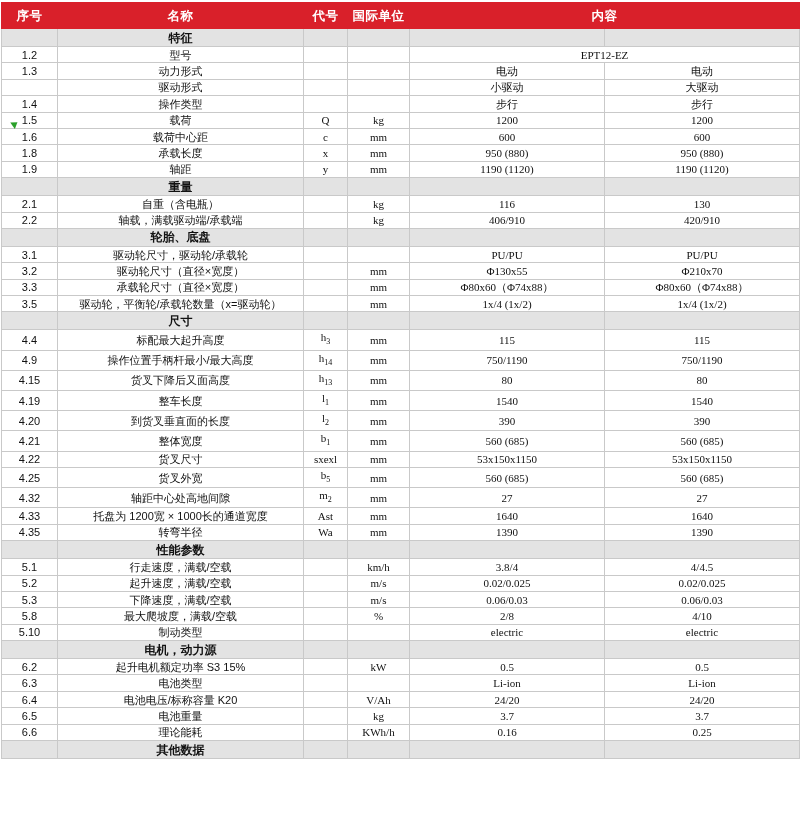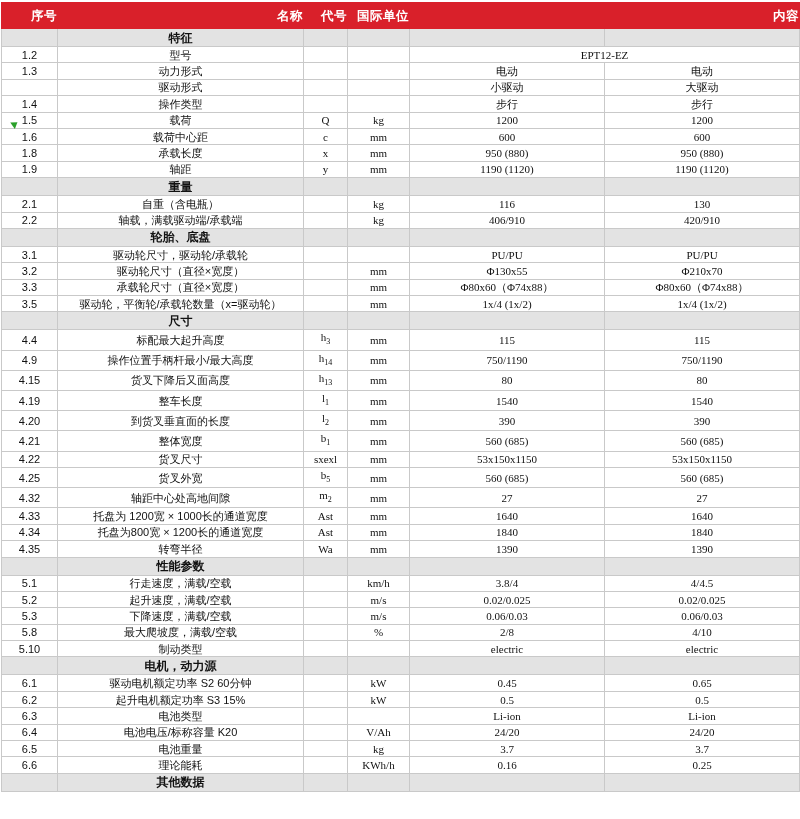--- a/index.html
+++ b/index.html
@@ -35,21 +35,20 @@
   }
   
   tr.head th {
     background: #d9202a;
     color: #ffffff;
     font-weight: bold;
     font-size: 12.5px;
     height: 26px;
     border: 1px solid #d9202a;
     letter-spacing: 0.5px;
-    text-align: right;
   }
   
   tr.section td {
     background: #e3e3e3;
     font-weight: bold;
     font-size: 12px;
     height: 18px;
     margin-top: 44px;
   }
   tr.section td.secno { background: #e3e3e3; }
@@ -313,28 +312,20 @@
         </tr>
         <tr>
           <td class="no">4.33</td>
           <td class="name">托盘为 1200宽 × 1000长的通道宽度</td>
           <td class="code">Ast</td>
           <td class="unit">mm</td>
           <td class="val">1640</td>
           <td class="val">1640</td>
         </tr>
         <tr>
-          <td class="no">4.34</td>
-          <td class="name">托盘为800宽 × 1200长的通道宽度</td>
-          <td class="code">Ast</td>
-          <td class="unit">mm</td>
-          <td class="val">1840</td>
-          <td class="val">1840</td>
-        </tr>
-        <tr>
           <td class="no">4.35</td>
           <td class="name">转弯半径</td>
           <td class="code">Wa</td>
           <td class="unit">mm</td>
           <td class="val">1390</td>
           <td class="val">1390</td>
         </tr>
         <tr class="section">
           <td class="secno"></td>
           <td>性能参数</td>
@@ -383,28 +374,20 @@
           <td class="val">electric</td>
           <td class="val">electric</td>
         </tr>
         <tr class="section">
           <td class="secno"></td>
           <td>电机，动力源</td>
           <td></td>
           <td></td>
           <td></td>
           <td></td>
-        </tr>
-        <tr>
-          <td class="no">6.1</td>
-          <td class="name">驱动电机额定功率 S2 60分钟</td>
-          <td class="code"></td>
-          <td class="unit">kW</td>
-          <td class="val">0.45</td>
-          <td class="val">0.65</td>
         </tr>
         <tr>
           <td class="no">6.2</td>
           <td class="name">起升电机额定功率 S3 15%</td>
           <td class="code"></td>
           <td class="unit">kW</td>
           <td class="val">0.5</td>
           <td class="val">0.5</td>
         </tr>
         <tr>

